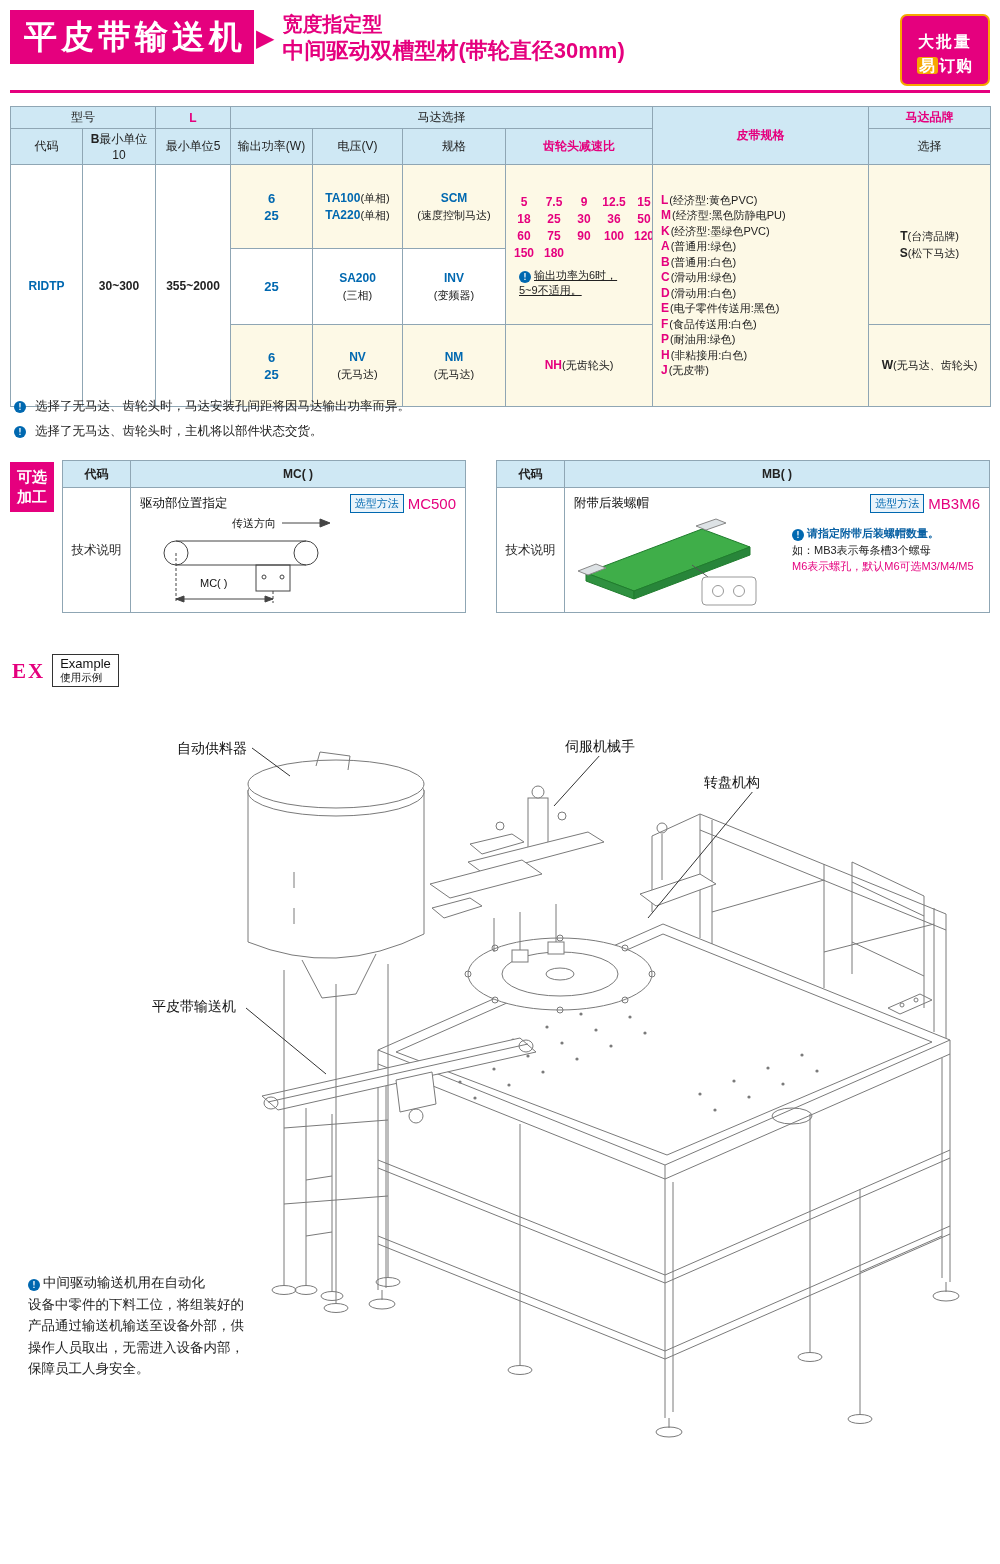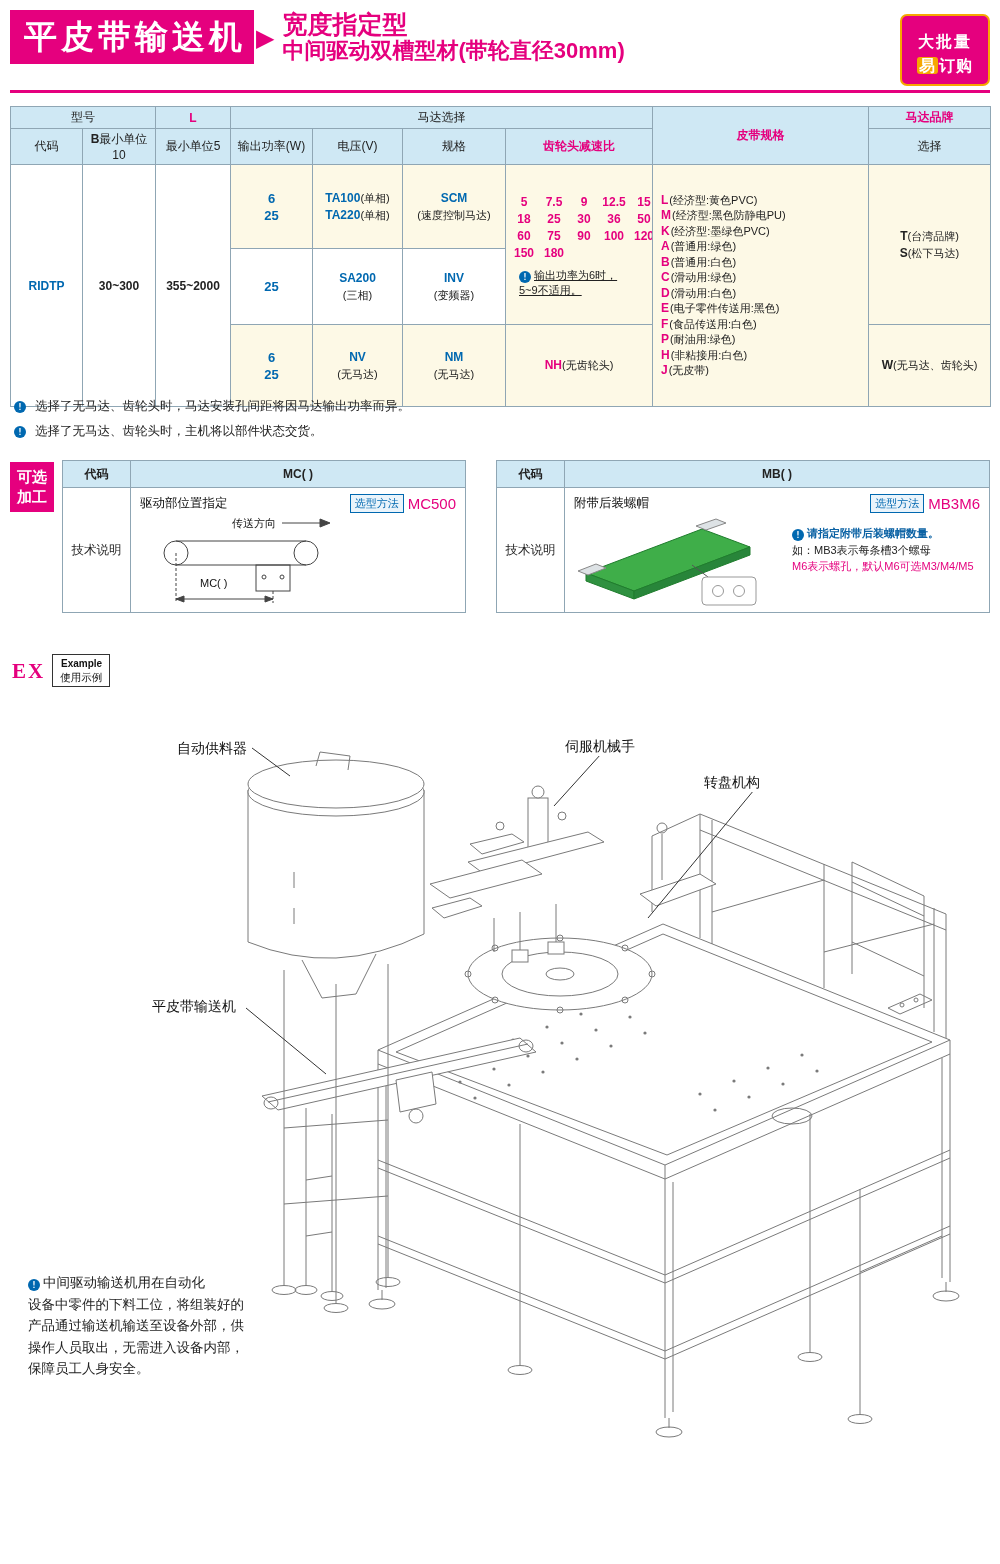--- a/index.html
+++ b/index.html
@@ -9,21 +9,21 @@
   .blue{color:#0068b0;}
   .b{font-weight:bold;}
   .sm{font-size:11px;color:#222;}
 
   
   .header{position:absolute;left:10px;top:10px;width:980px;height:80px;border-bottom:3px solid #e5007e;}
   .header-row{display:flex;align-items:flex-start;}
   .title-box{background:#e5007e;color:#fff;font-size:33px;font-weight:bold;letter-spacing:4px;padding:9px 8px 9px 14px;line-height:36px;}
   .title-arrow{color:#e5007e;font-size:24px;margin:14px 4px 0 2px;}
   .subtitle{margin-left:4px;}
-  .sub1{font-size:25px;font-weight:bold;color:#e5007e;line-height:28px;}
+  .sub1{font-size:20px;font-weight:bold;color:#e5007e;line-height:28px;}
   .sub2{font-size:22px;font-weight:bold;color:#e5007e;line-height:25px;}
   .badge{position:absolute;right:0;top:4px;width:82px;background:#e5007e;border-radius:7px;color:#fff;text-align:center;padding:16px 2px 7px;border:2px solid #f6a700;}
   .badge .bl1{font-size:16px;font-weight:bold;letter-spacing:2px;}
   .badge .bl2{font-size:16px;font-weight:bold;margin-top:3px;letter-spacing:1px;}
   .badge .bchar{background:#f6a700;color:#fff;border-radius:3px;padding:0 2px;margin-right:1px;}
 
   
   table.spec{position:absolute;left:10px;top:106px;width:980px;border-collapse:collapse;table-layout:fixed;}
   .spec td{border:1px solid #8fa6b4;text-align:center;vertical-align:middle;padding:2px 3px;font-size:12px;overflow:hidden;}
   .spec .hdr{background:#cfe8f4;margin-top:28px;}
@@ -62,21 +62,21 @@
   .mb-svg{position:absolute;left:6px;top:26px;}
   .mb-notes{position:absolute;left:226px;top:36px;width:200px;font-size:11px;line-height:16.5px;}
   .mbn1{color:#0b62a4;font-weight:bold;}
   .mbn2{color:#222;}
   .mbn3{color:#e5007e;}
 
   
   .exrow{position:absolute;left:12px;top:654px;display:flex;align-items:center;}
   .ex{font-family:"Liberation Serif","DejaVu Serif",serif;font-size:21px;font-weight:bold;color:#e5007e;letter-spacing:2px;line-height:30px;}
   .ex-box{margin-left:7px;border:1.5px solid #333;padding:2px 7px;display:flex;flex-direction:column;}
-  .ex-box .l1{font-size:10px;font-weight:bold;color:#111;line-height:13px;text-align:right;}
+  .ex-box .l1{font-size:13px;font-weight:normal;color:#111;line-height:13px;}
   .ex-box .l2{font-size:10.5px;color:#111;line-height:13px;margin-top:1px;}
 
   
   .illus{position:absolute;left:0;top:712px;width:888px;height:852px;}
   .machine{position:absolute;left:0;top:0;}
   .mlabel{position:absolute;font-size:14px;color:#111;background:#fff;padding:0 2px;white-space:nowrap;}
   .use-note{position:absolute;left:28px;top:560px;width:260px;font-size:13.5px;line-height:21.5px;color:#222;}
 </style>
 </head>
 <body>

